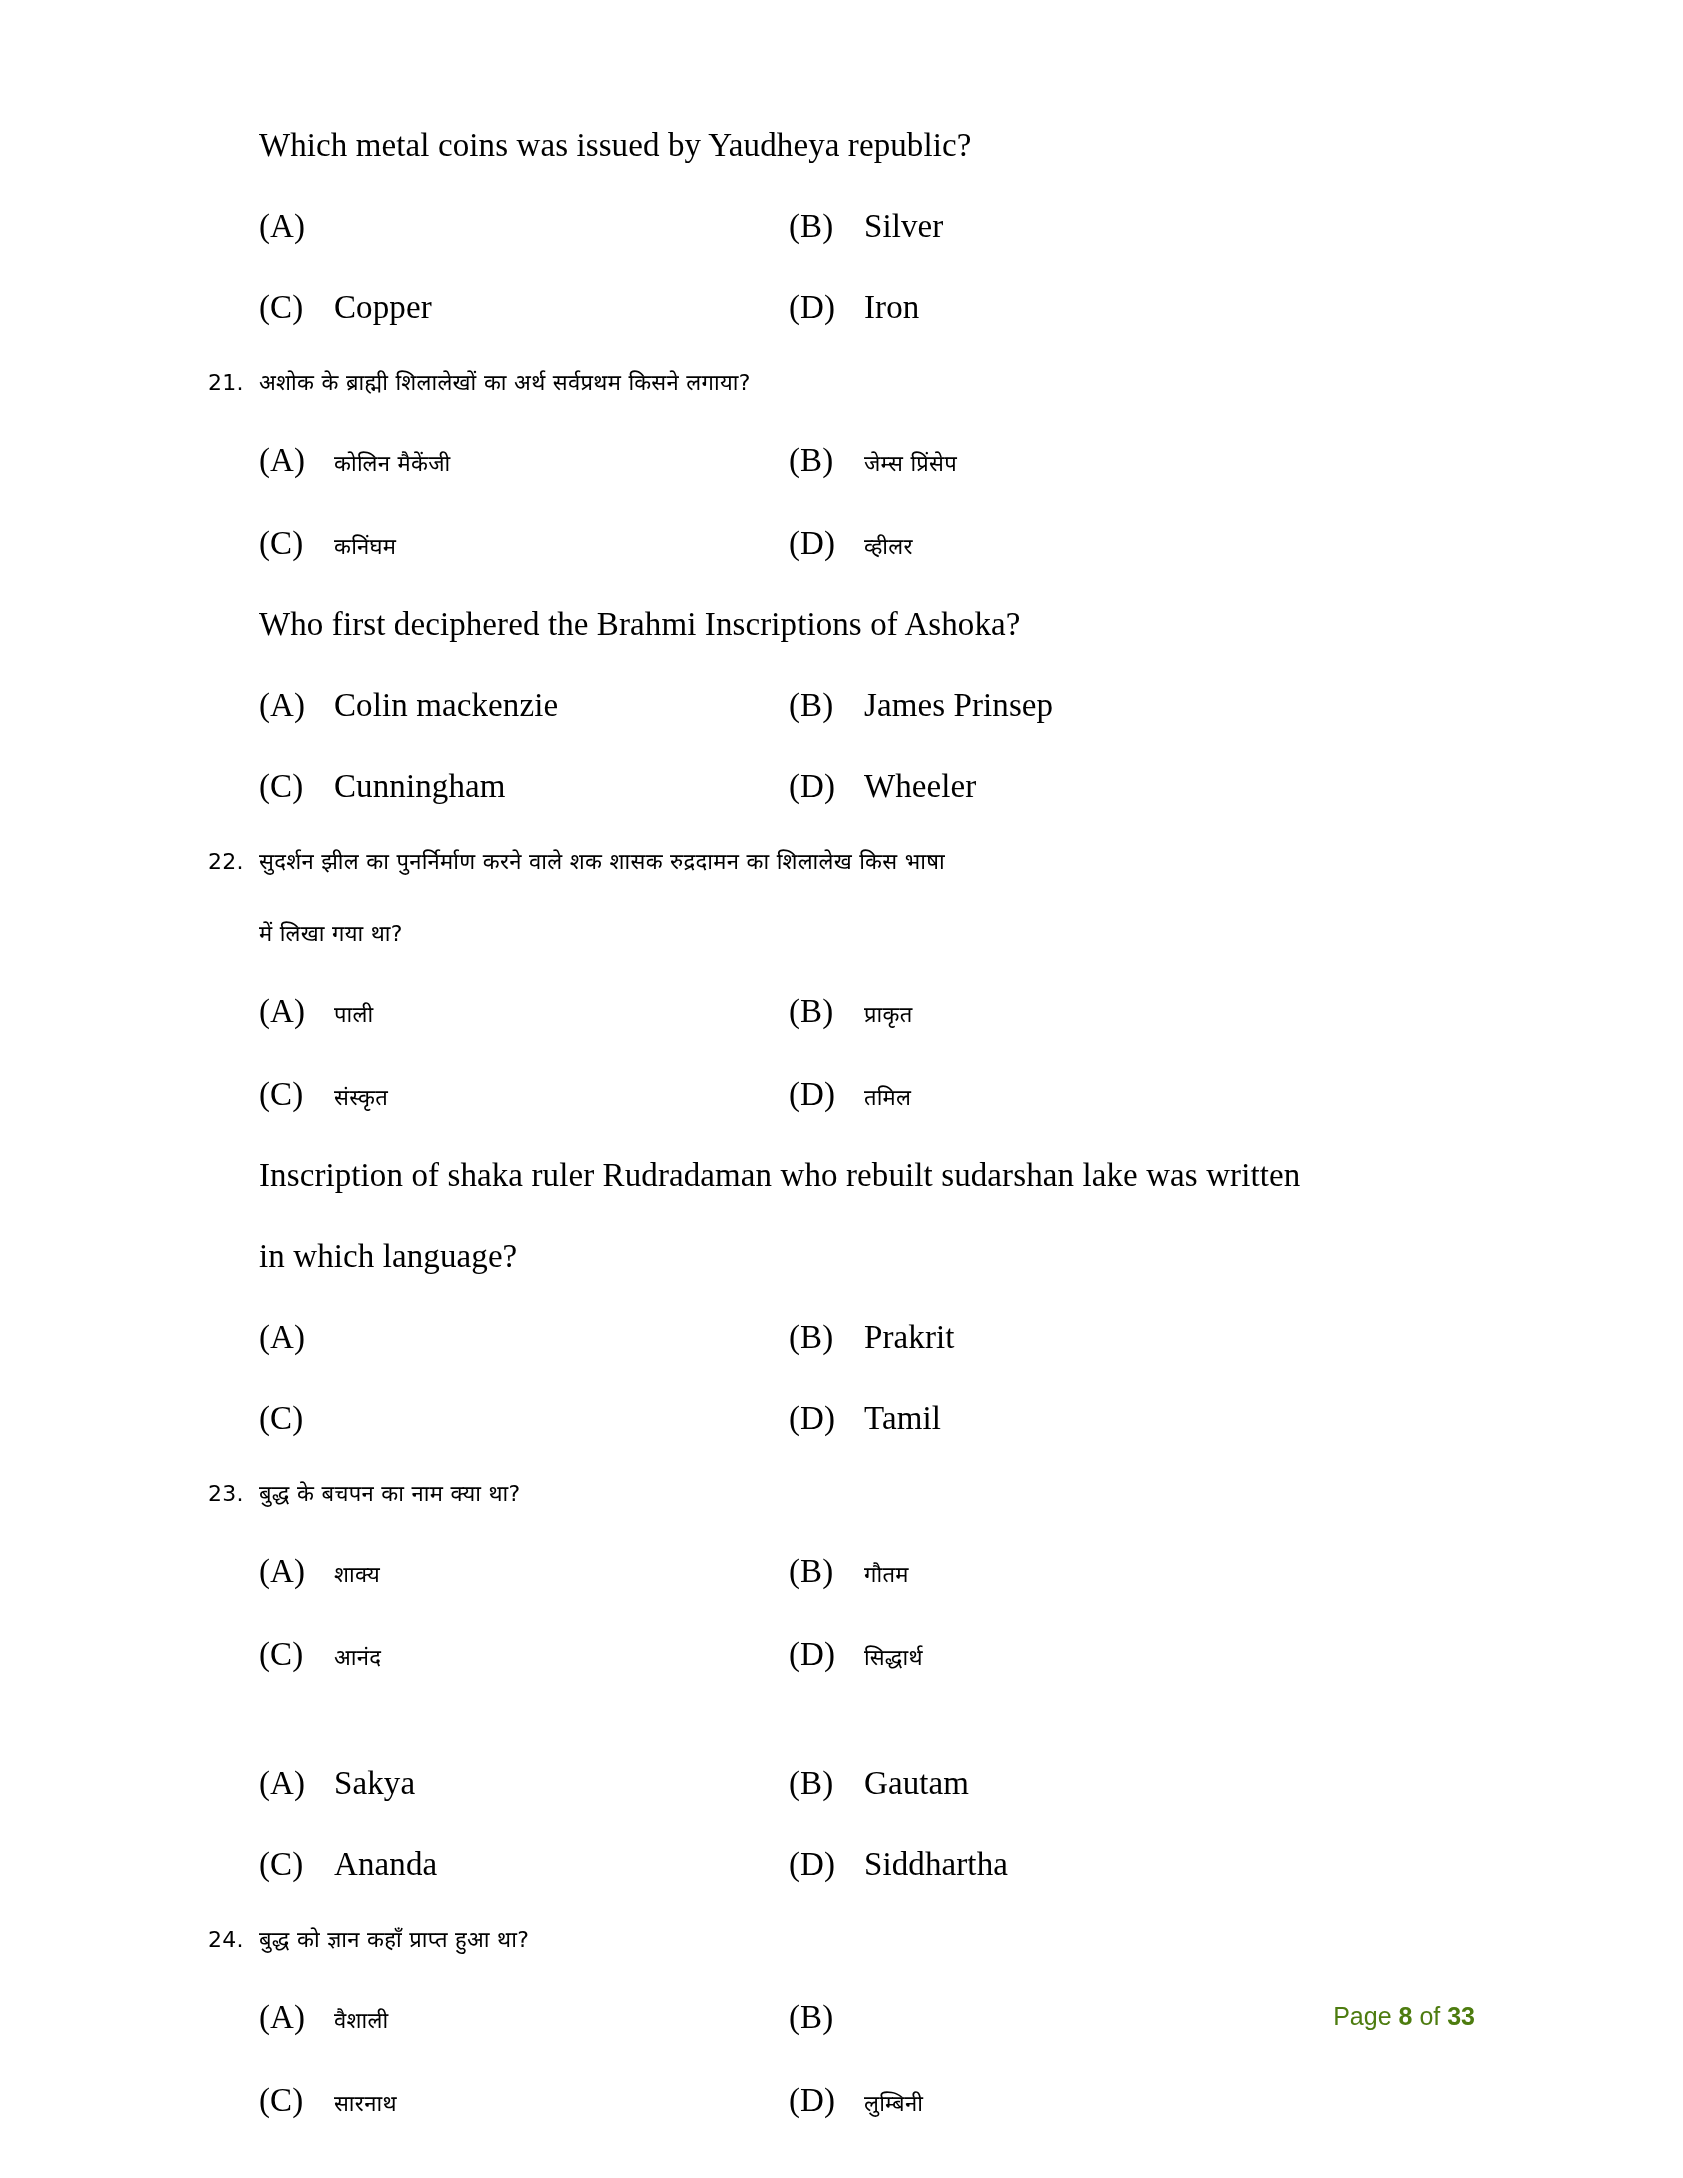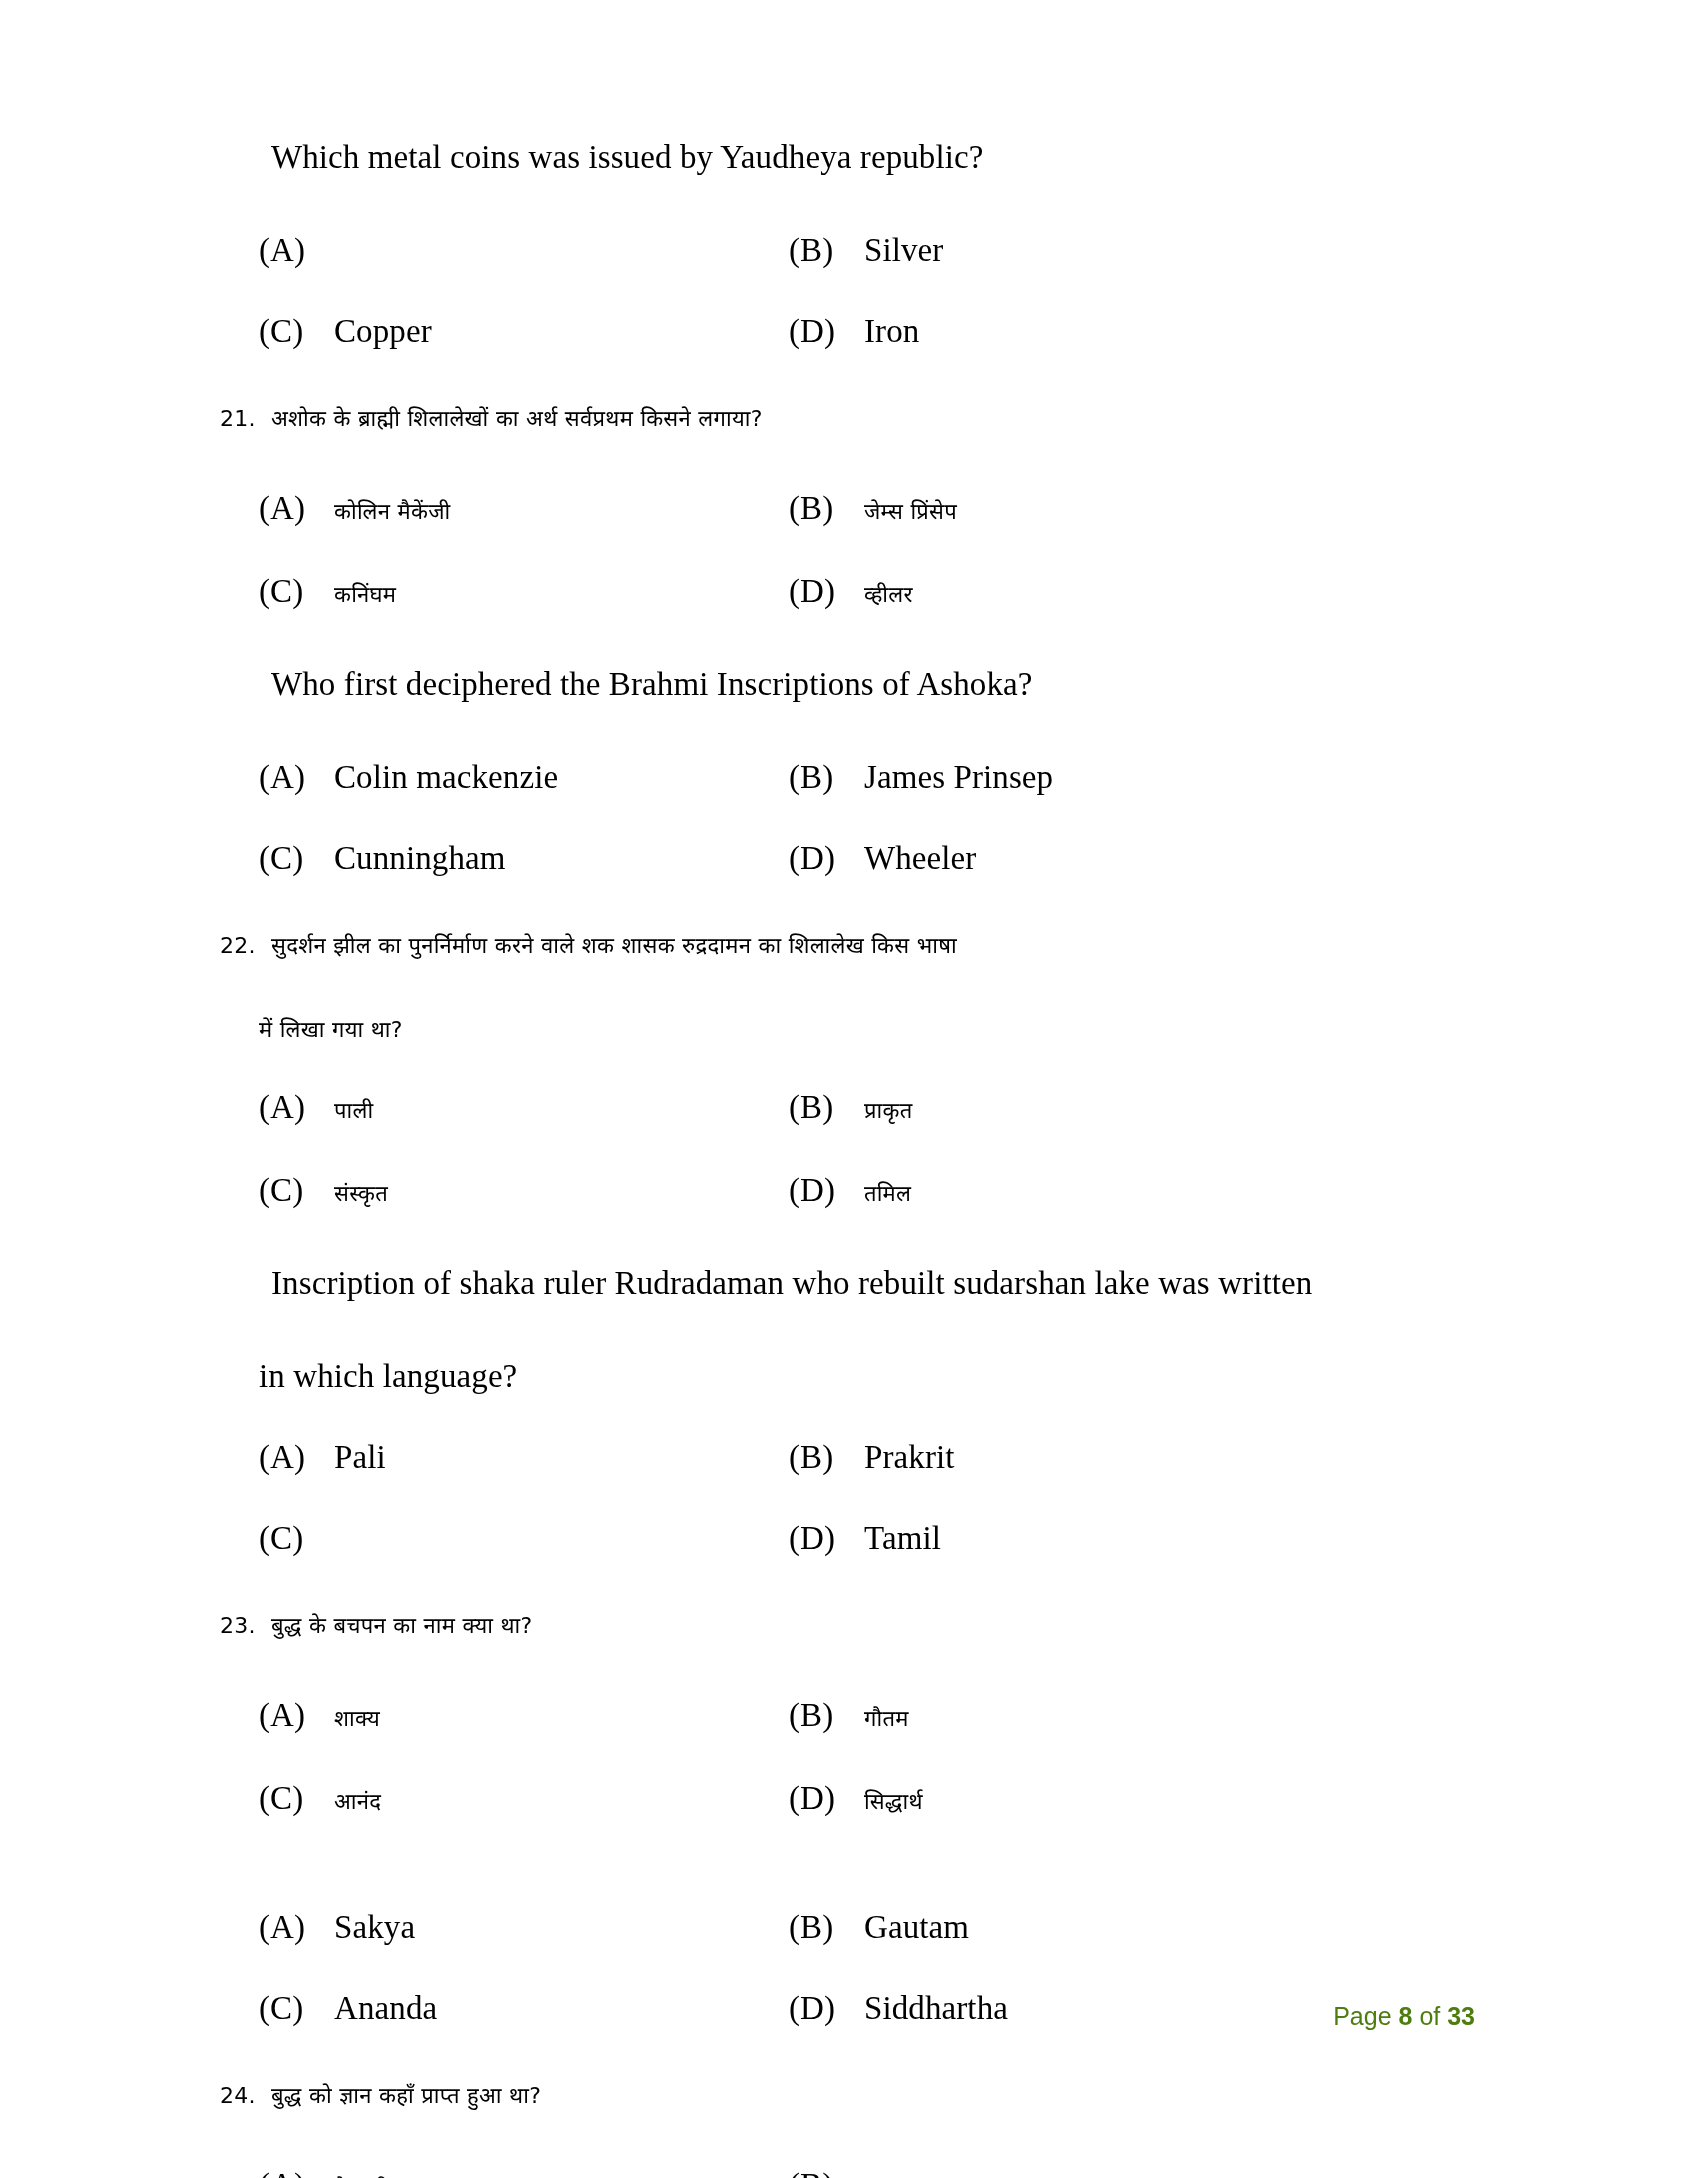--- a/index.html
+++ b/index.html
@@ -44,21 +44,21 @@
   .hin {
     font-family: "DejaVu Sans", "Liberation Sans", sans-serif;
     font-size: 22px;
     letter-spacing: 0.3px;
   }
 
   
   .stem {
     display: flex;
     align-items: baseline;
-    margin: 12px;
+    margin: 0;
     padding: 0;
   }
   .stem-num {
     width: 51px;
     flex: 0 0 51px;
     text-align: left;
   }
   .stem-body {
     flex: 1 1 auto;
   }
@@ -238,21 +238,20 @@
         <span>Inscription of shaka ruler Rudradaman who rebuilt sudarshan lake was written</span>
       </div>
       <div class="sp-stem"></div>
       <div class="stem-cont q-line eng">
         <span>in which language?</span>
       </div>
       <div class="sp-stem"></div>
       <div class="opt-row q-line eng">
         <div class="opt-cell left">
           <span class="opt-tag">(A)</span>
-          <span class="opt-text">Pali</span>
         </div>
         <div class="opt-cell right">
           <span class="opt-tag">(B)</span>
           <span class="opt-text">Prakrit</span>
         </div>
       </div>
       <div class="sp-opt"></div>
       <div class="opt-row q-line eng">
         <div class="opt-cell left">
           <span class="opt-tag">(C)</span>

